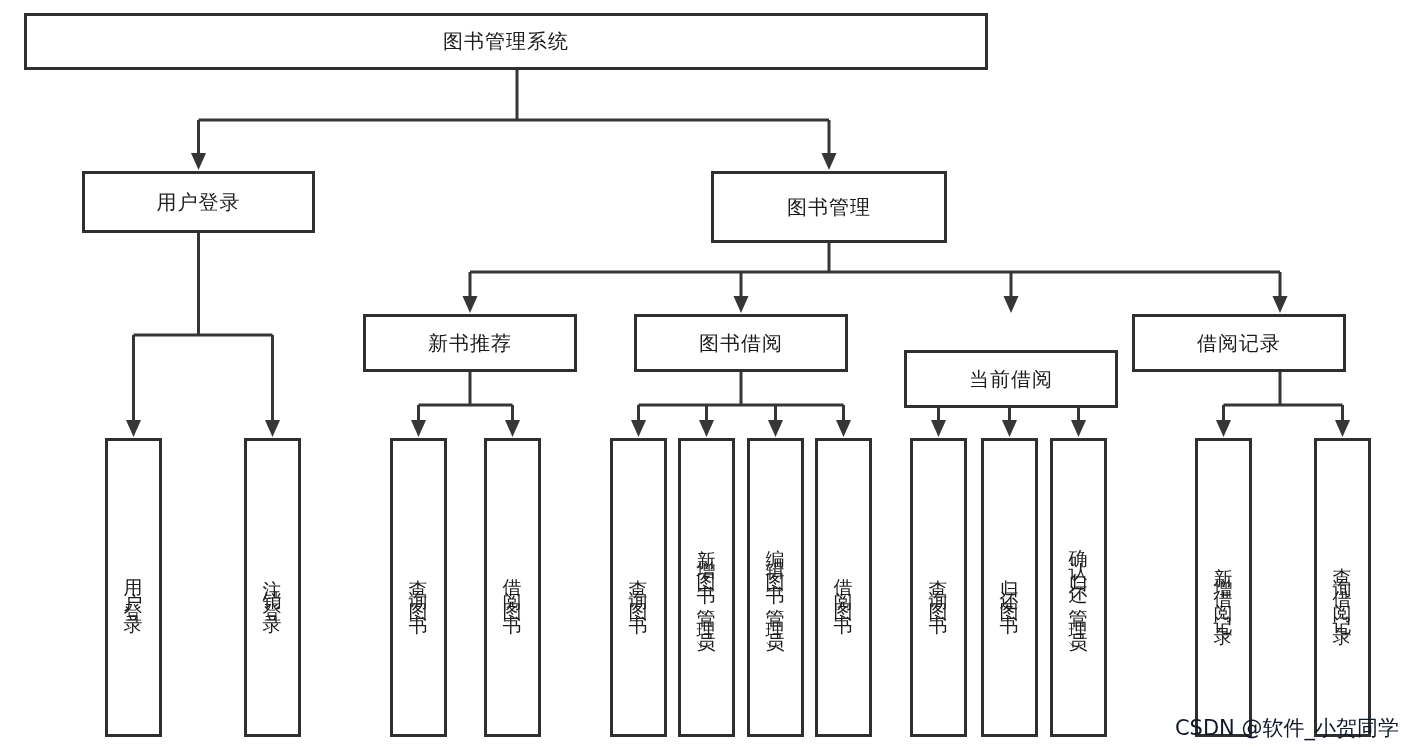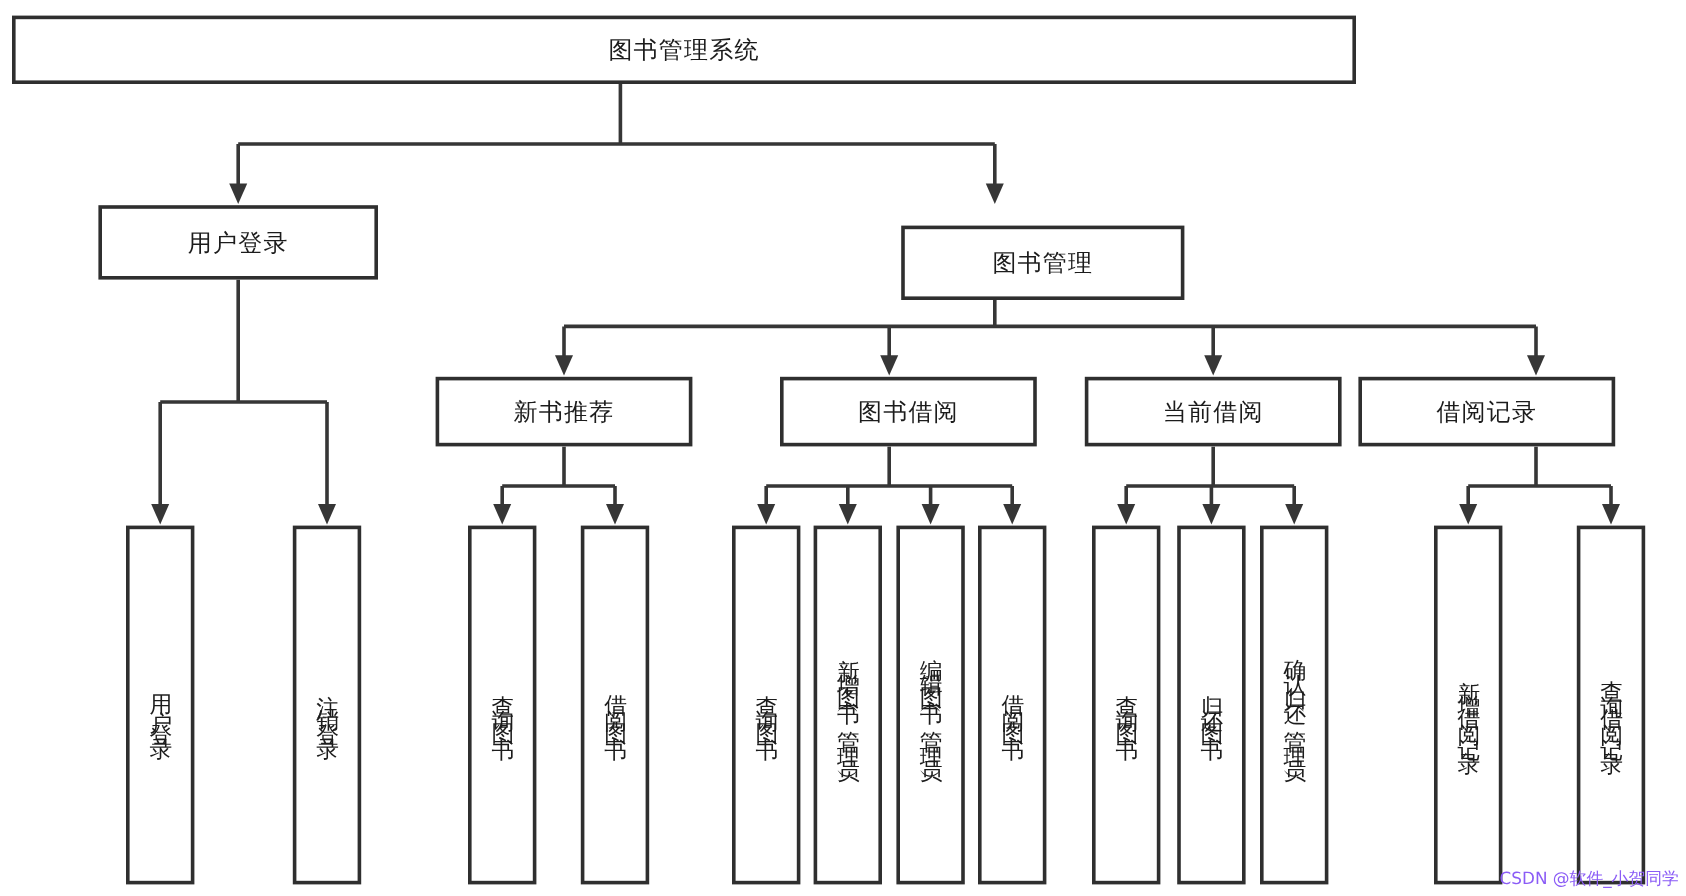--- a/index.html
+++ b/index.html
@@ -62,22 +62,22 @@
   .level3 {
     width: 214px;
     height: 58px;
     top: 314px;
   }
   #watermark {
     position: absolute;
     right: 6px;
     bottom: 5px;
     z-index: 5;
-    font-size: 14px;
-    color: #8b5cf6;
+    font-size: 21px;
+    color: #0f172a;
     white-space: nowrap;
   }
 </style>
 </head>
 <body>
 
 <div id="stage">
 
   <svg id="edges" width="1405" height="747" viewBox="0 0 1405 747">
 
@@ -108,38 +108,38 @@
     <path class="edge" d="M1011,372 V405 M938.5,405 H1078.5 M938.5,405 V424 M1009.5,405 V424 M1078.5,405 V424"></path>
     <path class="arrow" d="M931,420 H946 L938.5,437 Z"></path>
     <path class="arrow" d="M1002,420 H1017 L1009.5,437 Z"></path>
     <path class="arrow" d="M1071,420 H1086 L1078.5,437 Z"></path>
 
     <path class="edge" d="M1280,372 V405 M1223.5,405 H1342.5 M1223.5,405 V424 M1342.5,405 V424"></path>
     <path class="arrow" d="M1216,420 H1231 L1223.5,437 Z"></path>
     <path class="arrow" d="M1335,420 H1350 L1342.5,437 Z"></path>
   </svg>
 
-  <div class="node" style="left:10px; top:13px; width:1120px; height:57px;">
+  <div class="node" style="left:24px; top:13px; width:964px; height:57px;">
     <span class="h-label">图书管理系统</span>
   </div>
 
   <div class="node" style="left:82px; top:171px; width:233px; height:62px;">
     <span class="h-label">用户登录</span>
   </div>
-  <div class="node" style="left:711px; top:188px; width:236px; height:62px;margin-left:40px;">
+  <div class="node" style="left:711px; top:171px; width:236px; height:72px;">
     <span class="h-label">图书管理</span>
   </div>
 
   <div class="node level3" style="left:363px;justify-content:center;">
     <span class="h-label">新书推荐</span>
   </div>
-  <div class="node level3" style="left:634px;margin-left:16px;">
+  <div class="node level3" style="left:634px;">
     <span class="h-label">图书借阅</span>
   </div>
-  <div class="node level3" style="left:904px;">
+  <div class="node level3" style="left:904px;margin-top:36px;">
     <span class="h-label">当前借阅</span>
   </div>
   <div class="node level3" style="left:1132px;">
     <span class="h-label">借阅记录</span>
   </div>
 
   <div class="node leaf" style="left:105px;">
     <span class="v-label">用户登录</span>
   </div>
   <div class="node leaf" style="left:244px;">

